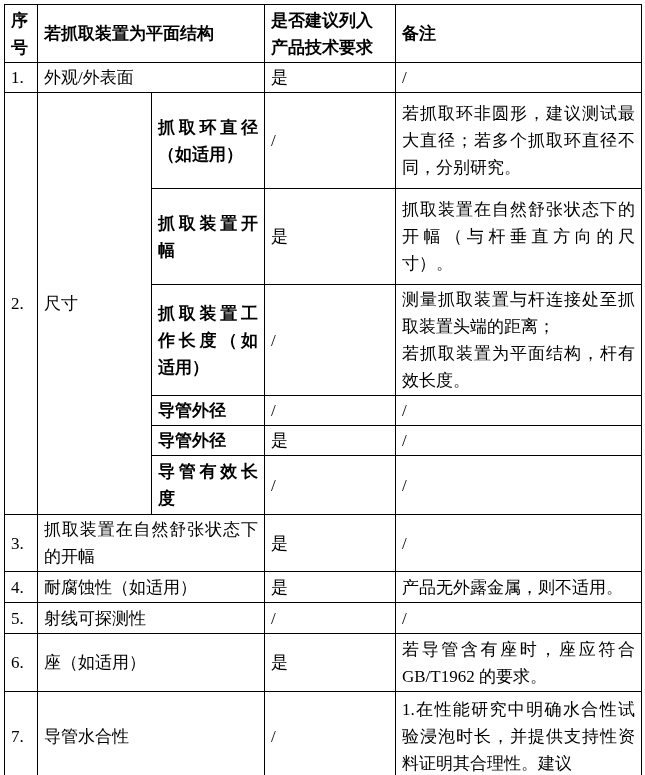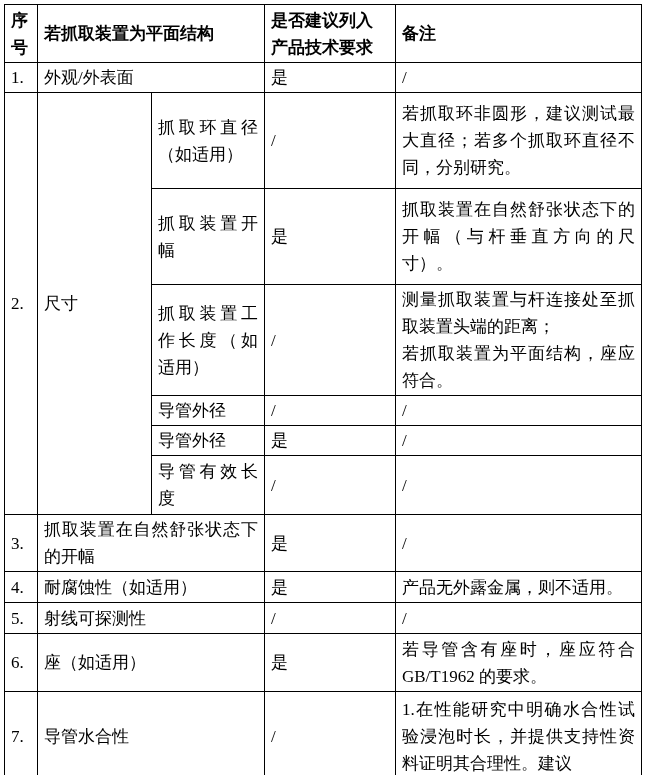--- a/index.html
+++ b/index.html
@@ -40,20 +40,21 @@
   table.doc-table th {
     font-weight: bold;
     text-align: left;
   }
   th.seq-col, td.seq-cell {
     text-align: left;
     padding: 1px 4px;
   }
   td.sub-item-cell {
     padding-right: 18px;
+    font-weight: bold;
   }
   td.group-cell {
     vertical-align: middle;
     margin-left: 28px;
   }
   th.header-include {
     line-height: 28px;
   }
 </style>
 </head>
@@ -97,21 +98,21 @@
     <tr style="height:96px">
       <td class="sub-item-cell">抓取装置开幅</td>
       <td>是</td>
       <td>抓取装置在自然舒张状态下的开幅（与杆垂直方向的尺寸）。</td>
     </tr>
 
     <tr style="height:111px">
       <td class="sub-item-cell">抓取装置工作长度（如适用）</td>
       <td>/</td>
       <td>测量抓取装置与杆连接处至抓取装置头端的距离；
-若抓取装置为平面结构，座应符合。</td>
+若抓取装置为平面结构，杆有效长度。</td>
     </tr>
 
     <tr style="height:26px">
       <td class="sub-item-cell">导管外径</td>
       <td>/</td>
       <td>/</td>
     </tr>
 
     <tr style="height:30px">
       <td class="sub-item-cell">导管外径</td>

